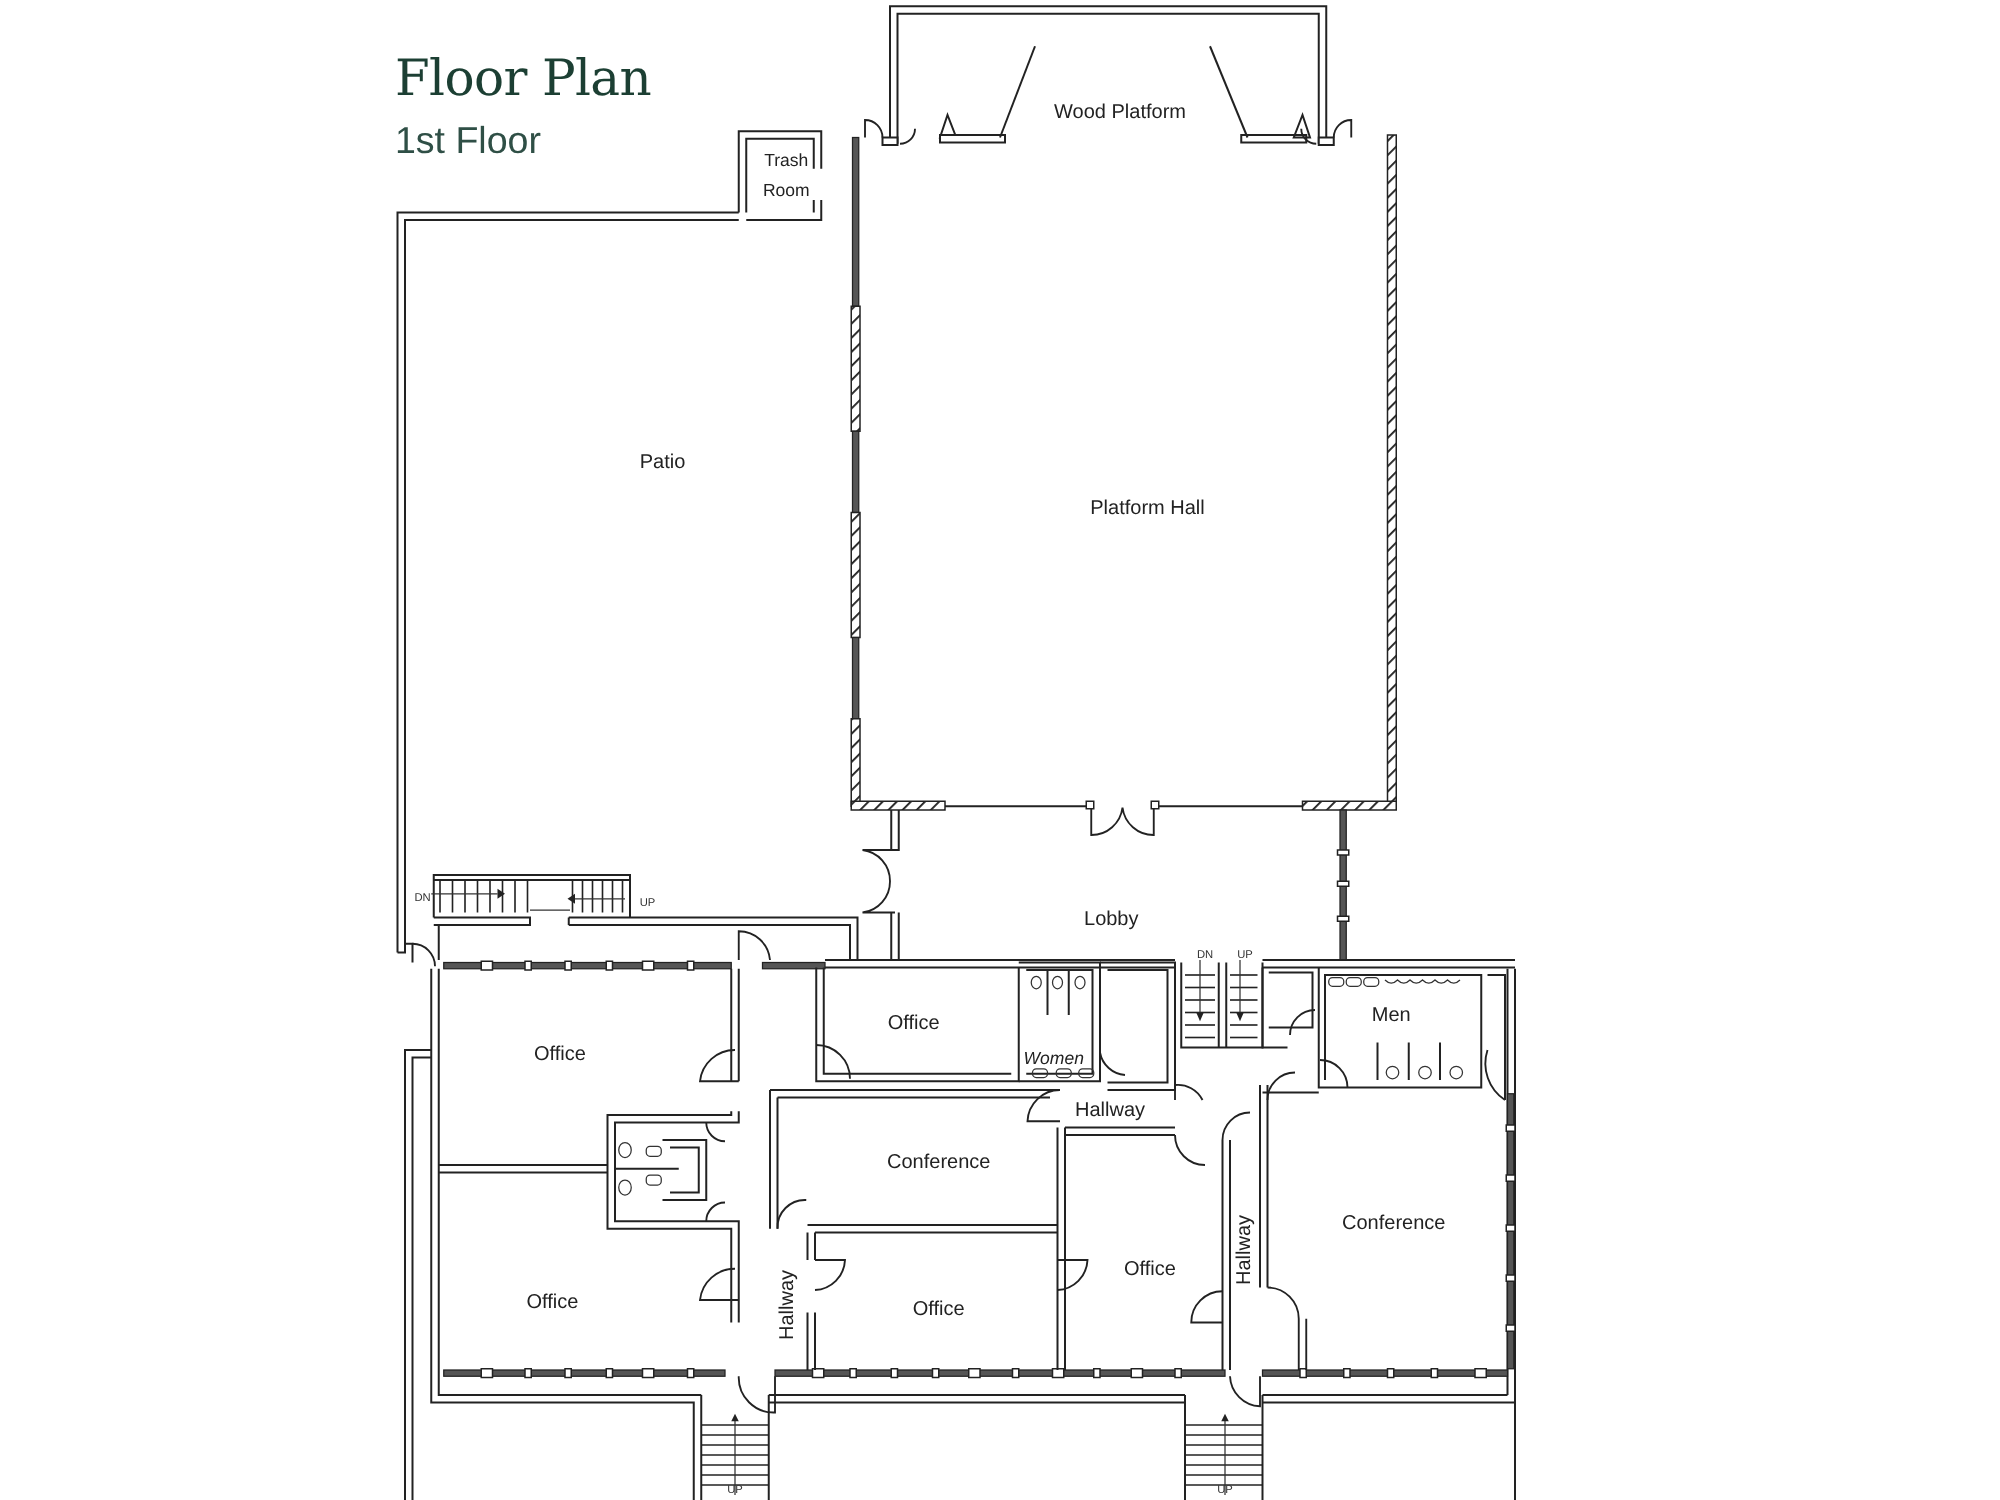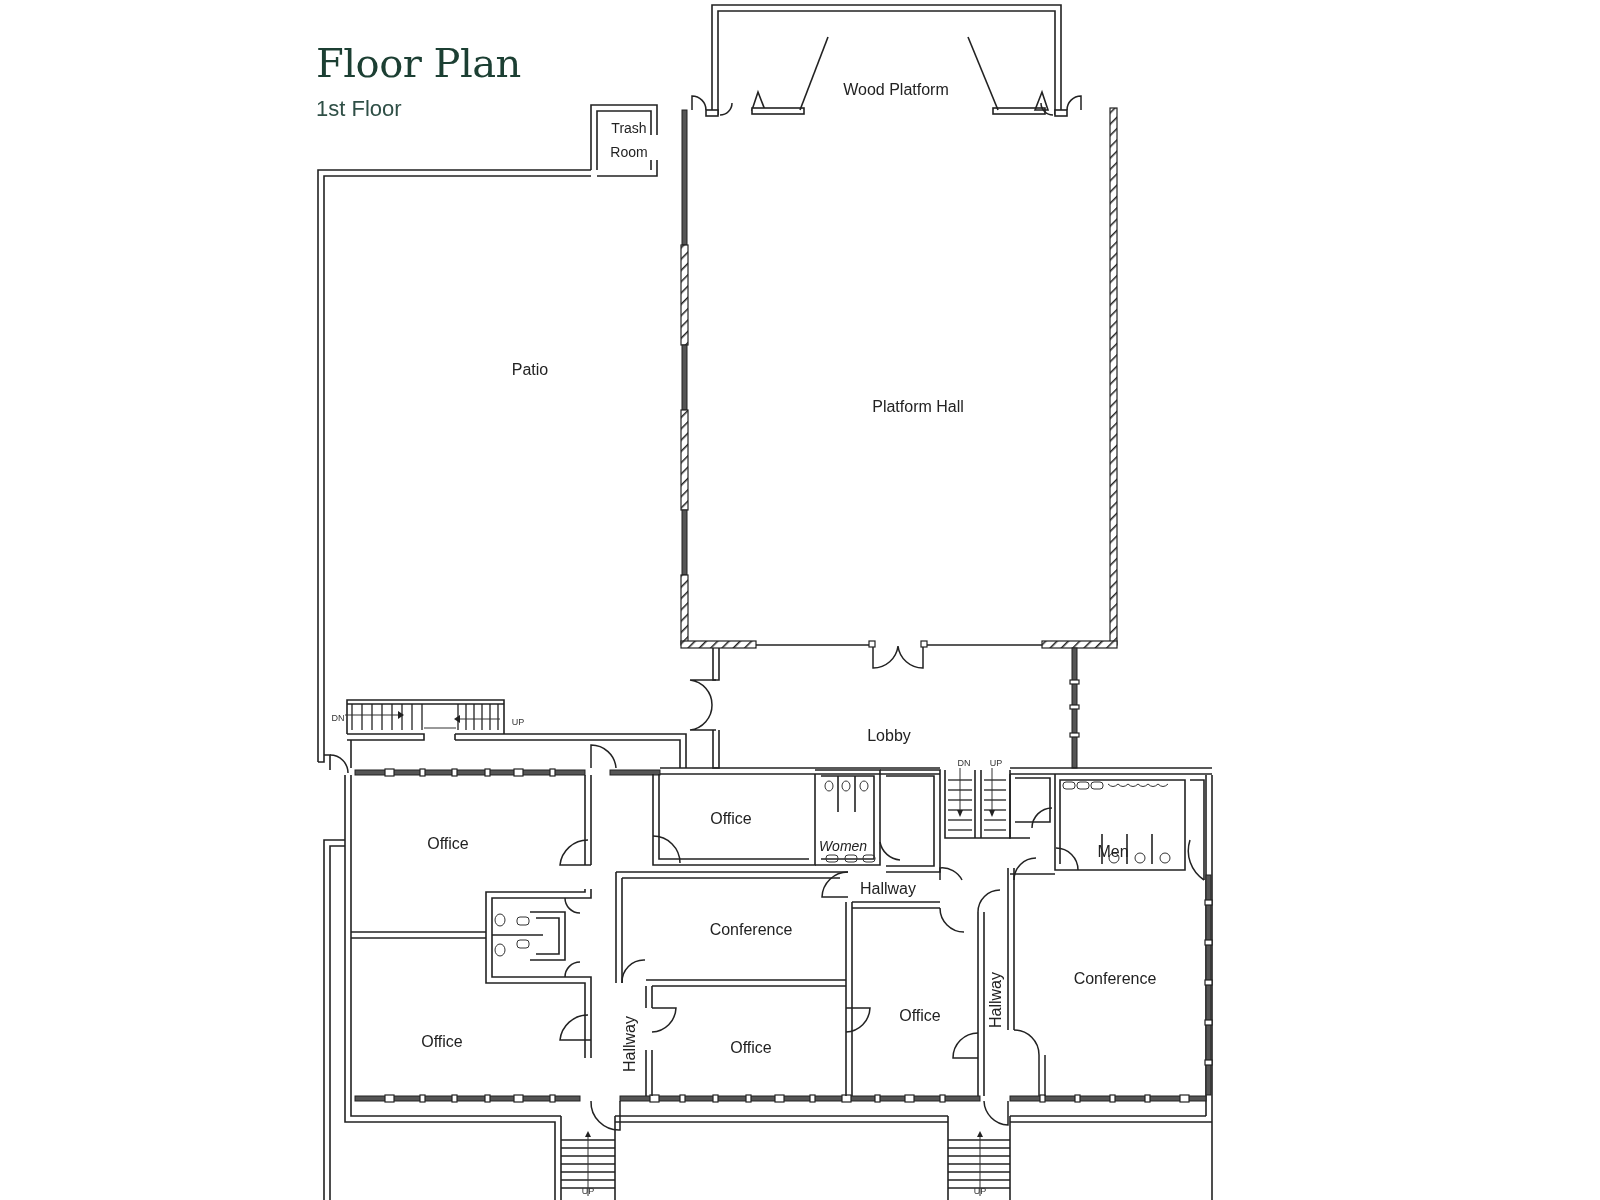--- a/index.html
+++ b/index.html
@@ -1,18 +1,18 @@
 <!DOCTYPE html>
 <html><head>
   <meta charset="utf-8">
   <style>
     html, body { margin: 0; padding: 0; background: #ffffff; }
     body { width: 1600px; height: 1200px; position: relative; overflow: hidden; font-family: "Liberation Sans", sans-serif; }
     .title { position: absolute; left: 316px; top: 40px; font-family: "DejaVu Serif", serif; font-size: 40px; color: #1c3f33; letter-spacing: -0.5px; }
-    .subtitle { position: absolute; left: 316px; top: 96px; font-family: "Liberation Sans", sans-serif; font-size: 22px; color: #2f4f46; }
+    .subtitle { position: absolute; left: 316px; top: 96px; font-family: "Liberation Sans", sans-serif; font-size: 30px; color: #2f4f46; }
     svg { position: absolute; left: 0; top: 0; }
     .w { fill: none; stroke: #222; stroke-width: 1.6; }
     .wt { fill: #fff; stroke: #222; stroke-width: 1.6; }
     .thin { fill: none; stroke: #333; stroke-width: 1; }
     .door { fill: none; stroke: #222; stroke-width: 1.5; }
     .win { fill: #555; stroke: #222; stroke-width: 1; }
     .hatch { fill: url(#hatch); stroke: #222; stroke-width: 1.2; }
     .post { fill: #fff; stroke: #222; stroke-width: 1.2; }
     .lbl { position: absolute; font-family: "Liberation Sans", sans-serif; font-size: 16px; color: #222; white-space: nowrap; transform: translate(-50%, -50%); }
     .lbl.sm { font-size: 14px; }
@@ -332,21 +332,21 @@
 <div class="lbl sm" style="left:629px;top:128px;">Trash</div>
 <div class="lbl sm" style="left:629px;top:152px;">Room</div>
 <div class="lbl" style="left:896px;top:90px;">Wood Platform</div>
 <div class="lbl" style="left:490px;top:370px;margin-left:40px;">Patio</div>
 <div class="lbl" style="left:918px;top:407px;">Platform Hall</div>
 <div class="lbl" style="left:889px;top:716px;margin-top:20px;">Lobby</div>
 <div class="lbl" style="left:448px;top:844px;">Office</div>
 <div class="lbl" style="left:442px;top:1042px;">Office</div>
 <div class="lbl" style="left:731px;top:819px;">Office</div>
 <div class="lbl sm" style="left:843px;top:846px;font-style:italic;">Women</div>
-<div class="lbl" style="left:1113px;top:813px;margin-top:39px;">Men</div>
+<div class="lbl" style="left:1113px;top:813px;">Men</div>
 <div class="lbl" style="left:888px;top:889px;">Hallway</div>
 <div class="lbl" style="left:751px;top:930px;">Conference</div>
 <div class="lbl" style="left:751px;top:1048px;">Office</div>
 <div class="lbl vert" style="left:630px;top:1044px;">Hallway</div>
 <div class="lbl" style="left:920px;top:1016px;">Office</div>
 <div class="lbl vert" style="left:996px;top:1000px;">Hallway</div>
 <div class="lbl" style="left:1115px;top:979px;">Conference</div>
 
 <div class="lbl xs" style="left:338px;top:718px;">DN</div>
 <div class="lbl xs" style="left:518px;top:722px;">UP</div>

